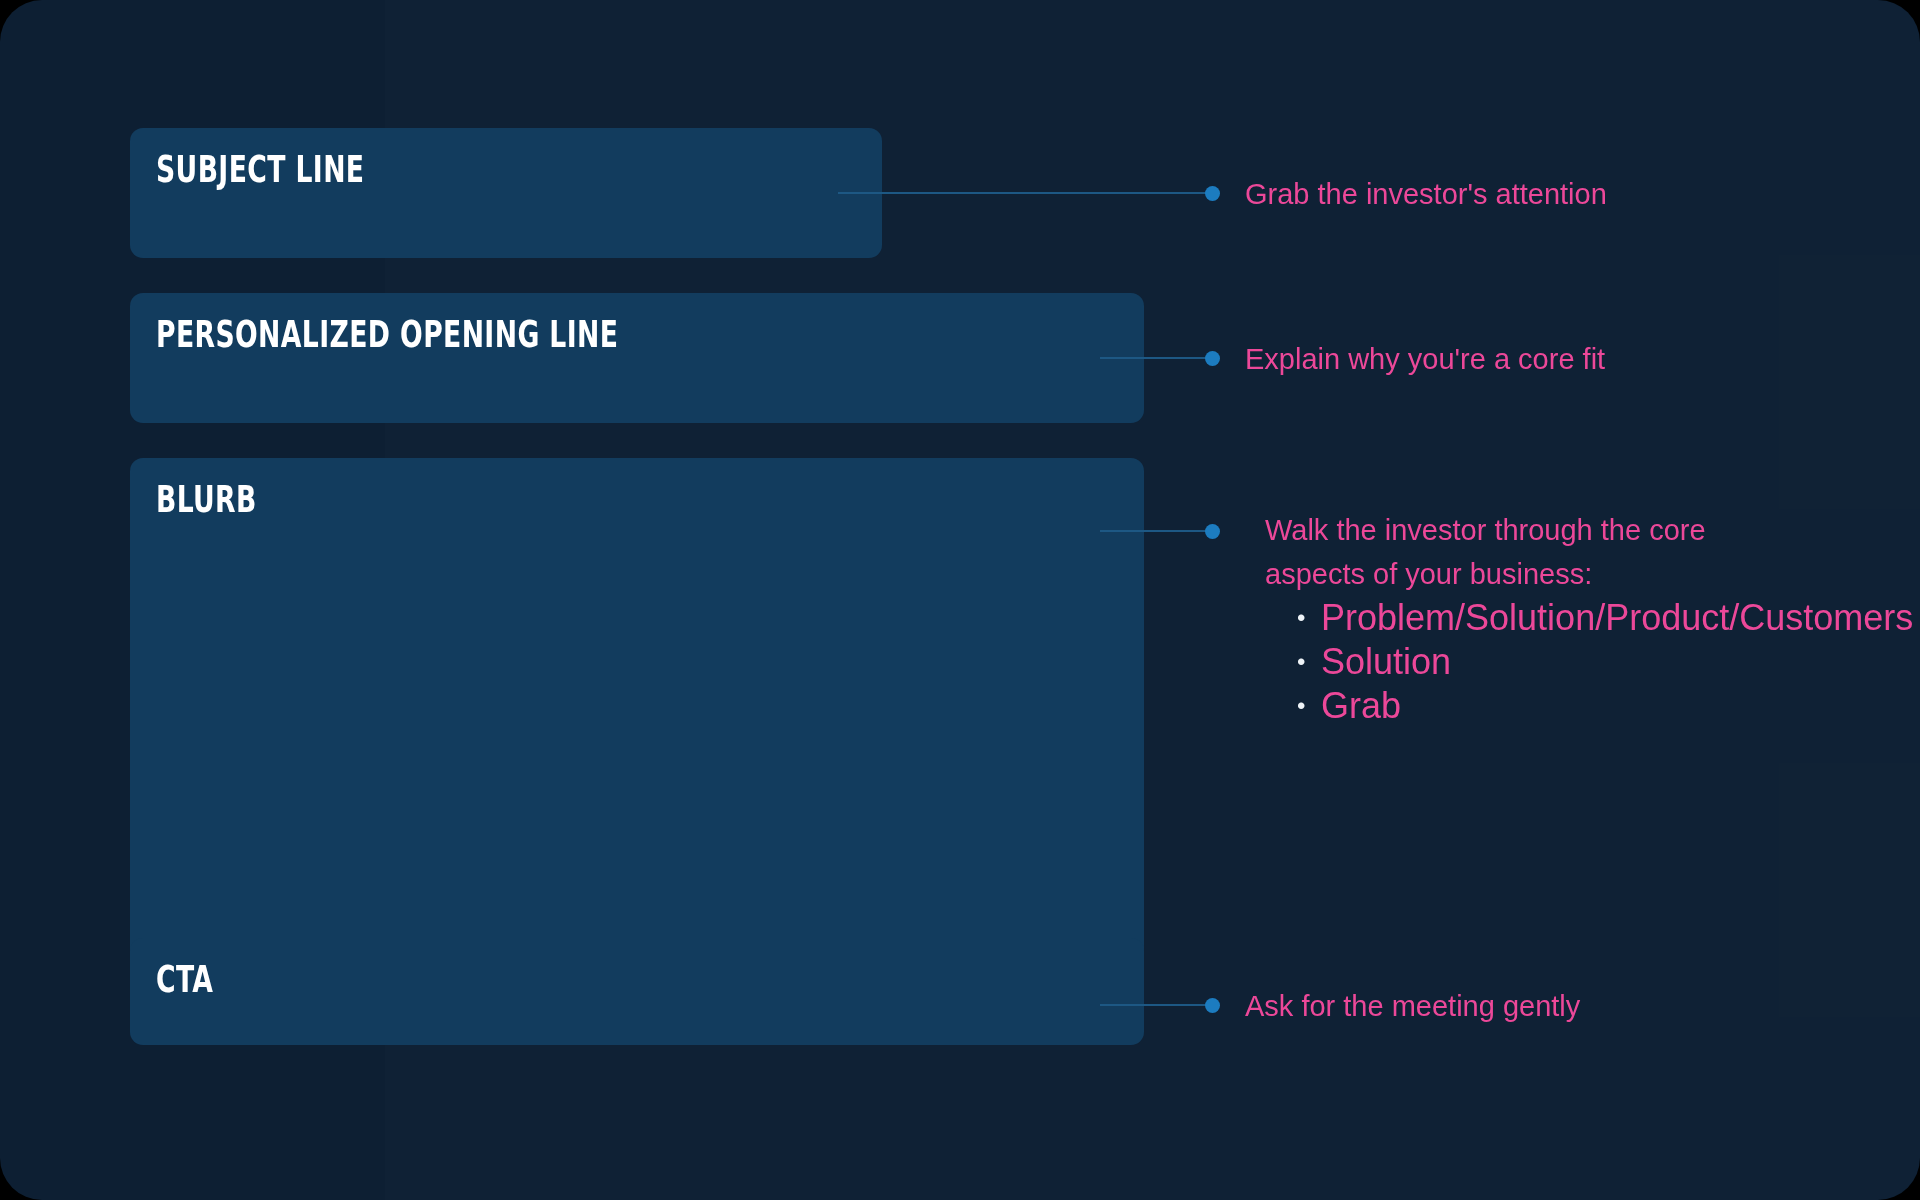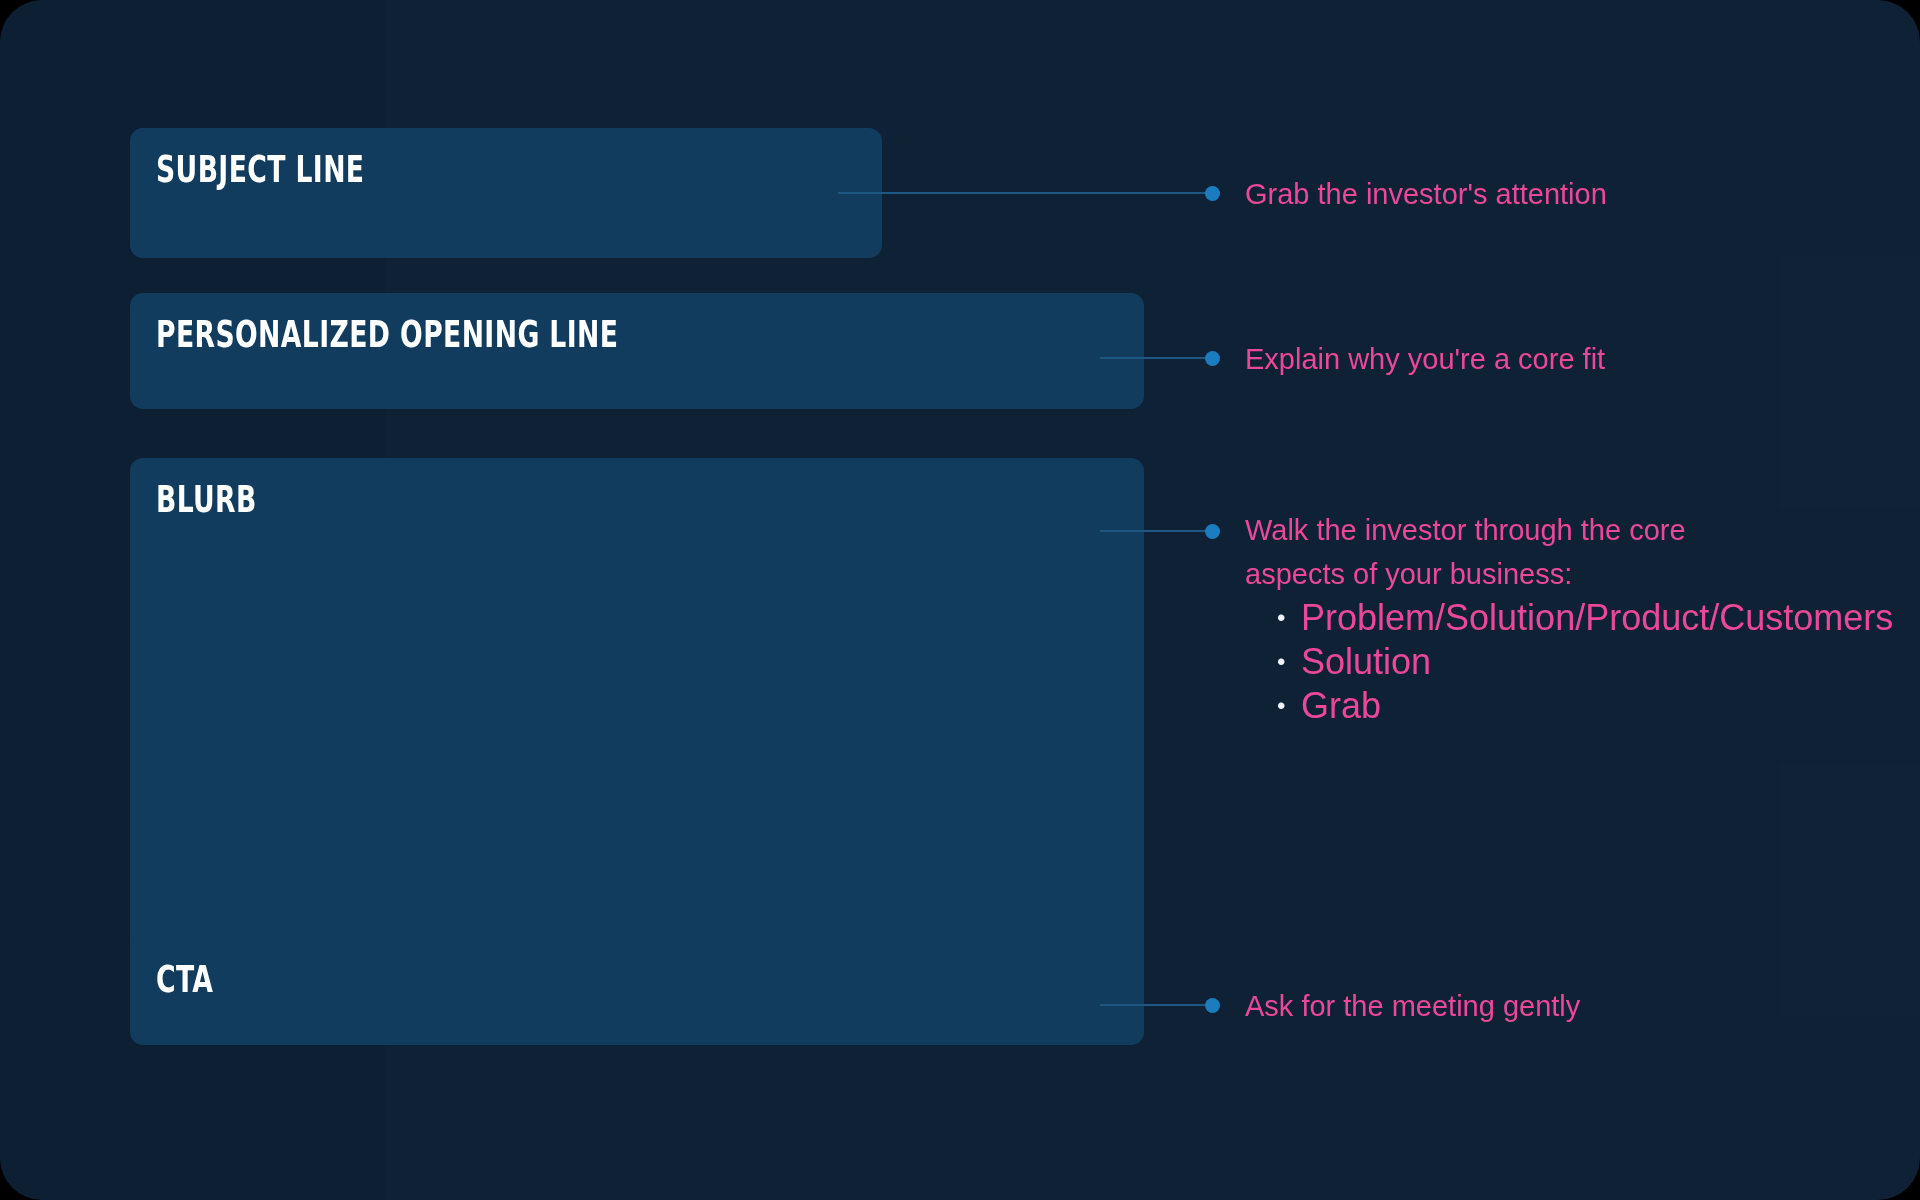--- a/index.html
+++ b/index.html
@@ -123,37 +123,37 @@
         <div class="card-label">SUBJECT LINE</div>
       </div>
       <div class="connector" style="left:838px; top:64px; width:374px;"></div>
       <div class="dot" style="left:1205px; top:58px;"></div>
       <div class="annot annot-main" style="top:44px;">
         <div>Grab the investor's attention</div>
       </div>
     </div>
 
     <div class="row" style="top:293px;">
-      <div class="card" style="width:970px; height:116px;">
+      <div class="card" style="width:970px; height:130px;">
         <div class="card-label">PERSONALIZED OPENING LINE</div>
       </div>
       <div class="connector" style="left:1100px; top:64px; width:112px;"></div>
       <div class="dot" style="left:1205px; top:58px;"></div>
       <div class="annot annot-main" style="top:44px;">
         <div>Explain why you're a core fit</div>
       </div>
     </div>
 
     <div class="row" style="top:458px;">
       <div class="card" style="width:970px; height:565px;">
         <div class="card-label">BLURB</div>
       </div>
       <div class="connector" style="left:1100px; top:72px; width:112px;"></div>
       <div class="dot" style="left:1205px; top:66px;"></div>
-      <div class="annot annot-main" style="top:50px;">
+      <div class="annot annot-main" style="top:50px;margin-left:20px;">
         <div>Walk the investor through the core aspects of your business:</div>
         <ul class="sublist">
           <li>Problem/Solution/Product/Customers</li>
           <li>Solution</li>
           <li>Grab</li>
         </ul>
       </div>
     </div>
 
     <div class="row" style="top:938px;">

